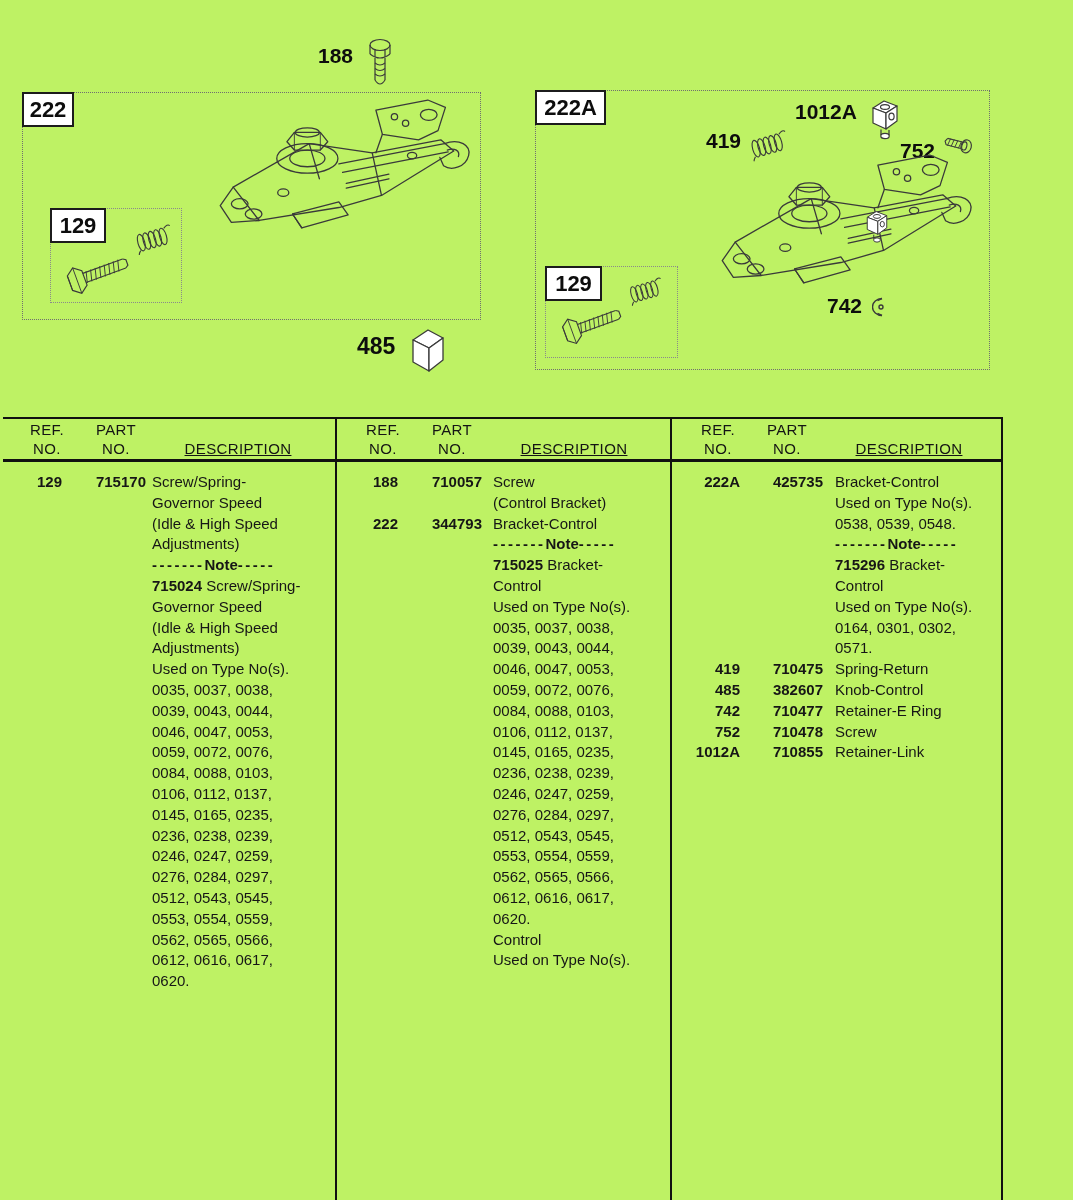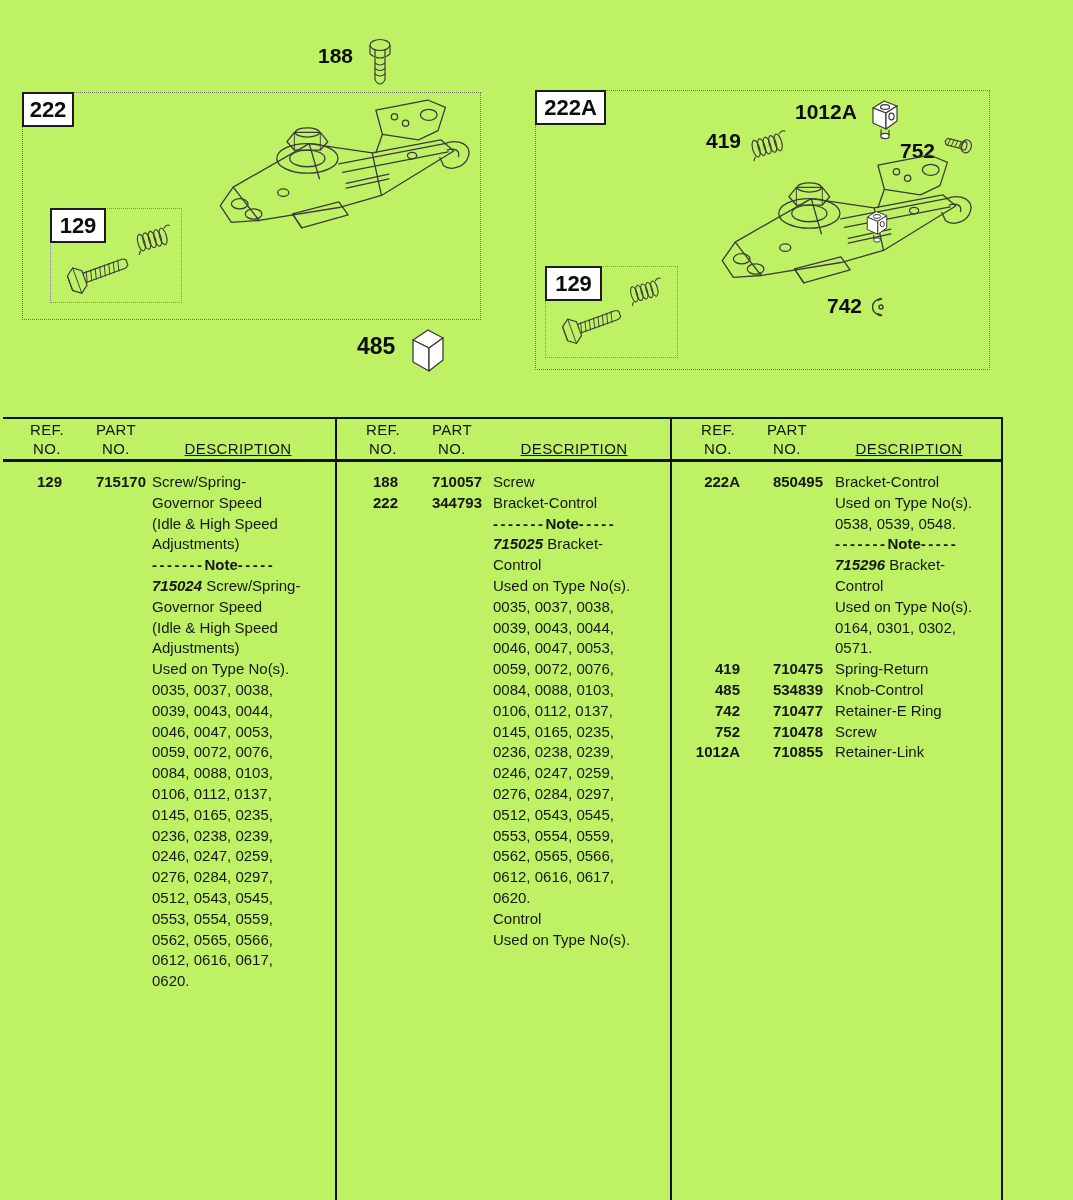--- a/index.html
+++ b/index.html
@@ -22,21 +22,21 @@
   .h-desc{position:absolute;top:19px;text-align:center;line-height:19px;text-decoration:underline;}
   .tcol{position:absolute;top:472px;font-size:15px;}
   .trow{position:relative;height:20.8px;line-height:20.8px;white-space:nowrap;}
   .c-ref{position:absolute;left:10px;width:52px;text-align:right;font-weight:bold;}
   .c-part{position:absolute;left:72px;width:74px;text-align:right;font-weight:bold;}
   .c-desc{position:absolute;left:152px;}
   .tcol[data-col="1"] .c-desc{left:157px;}
   .tcol[data-col="2"] .c-ref{width:59px;}
   .tcol[data-col="2"] .c-part{left:77px;width:75px;}
   .tcol[data-col="2"] .c-desc{left:164px;}
-  .c-desc b{font-weight:bold;font-style:italic;}
+  .c-desc b{font-weight:bold;}
   .note-line{font-weight:bold;}
   .dash{letter-spacing:2.5px;}
   .noteword{margin:0 0;}
 </style>
 </head>
 <body>
 
 <div id="page">
 
   <svg width="0" height="0" style="position:absolute" aria-hidden="true">
@@ -369,20 +369,25 @@
         <span class="c-desc">0620.</span>
       </div>
     </div>
   <div class="tcol" data-col="1" style="left:336px;width:335px;">
       <div class="trow">
         <span class="c-ref">188</span>
         <span class="c-part">710057</span>
         <span class="c-desc">Screw</span>
       </div>
       <div class="trow">
+        <span class="c-ref"></span>
+        <span class="c-part"></span>
+        <span class="c-desc">(Control Bracket)</span>
+      </div>
+      <div class="trow">
         <span class="c-ref">222</span>
         <span class="c-part">344793</span>
         <span class="c-desc">Bracket-Control</span>
       </div>
       <div class="trow">
         <span class="c-ref"></span>
         <span class="c-part"></span>
         <span class="c-desc note-line"><span class="dash">-------</span><span class="noteword">Note</span><span class="dash">-----</span></span>
       </div>
       <div class="trow">
@@ -482,21 +487,21 @@
       </div>
       <div class="trow">
         <span class="c-ref"></span>
         <span class="c-part"></span>
         <span class="c-desc">Used on Type No(s).</span>
       </div>
     </div>
   <div class="tcol" data-col="2" style="left:671px;width:331px;">
       <div class="trow">
         <span class="c-ref">222A</span>
-        <span class="c-part">850495</span>
+        <span class="c-part">425735</span>
         <span class="c-desc">Bracket-Control</span>
       </div>
       <div class="trow">
         <span class="c-ref"></span>
         <span class="c-part"></span>
         <span class="c-desc">Used on Type No(s).</span>
       </div>
       <div class="trow">
         <span class="c-ref"></span>
         <span class="c-part"></span>
@@ -532,21 +537,21 @@
         <span class="c-part"></span>
         <span class="c-desc">0571.</span>
       </div>
       <div class="trow">
         <span class="c-ref">419</span>
         <span class="c-part">710475</span>
         <span class="c-desc">Spring-Return</span>
       </div>
       <div class="trow">
         <span class="c-ref">485</span>
-        <span class="c-part">534839</span>
+        <span class="c-part">382607</span>
         <span class="c-desc">Knob-Control</span>
       </div>
       <div class="trow">
         <span class="c-ref">742</span>
         <span class="c-part">710477</span>
         <span class="c-desc">Retainer-E Ring</span>
       </div>
       <div class="trow">
         <span class="c-ref">752</span>
         <span class="c-part">710478</span>

